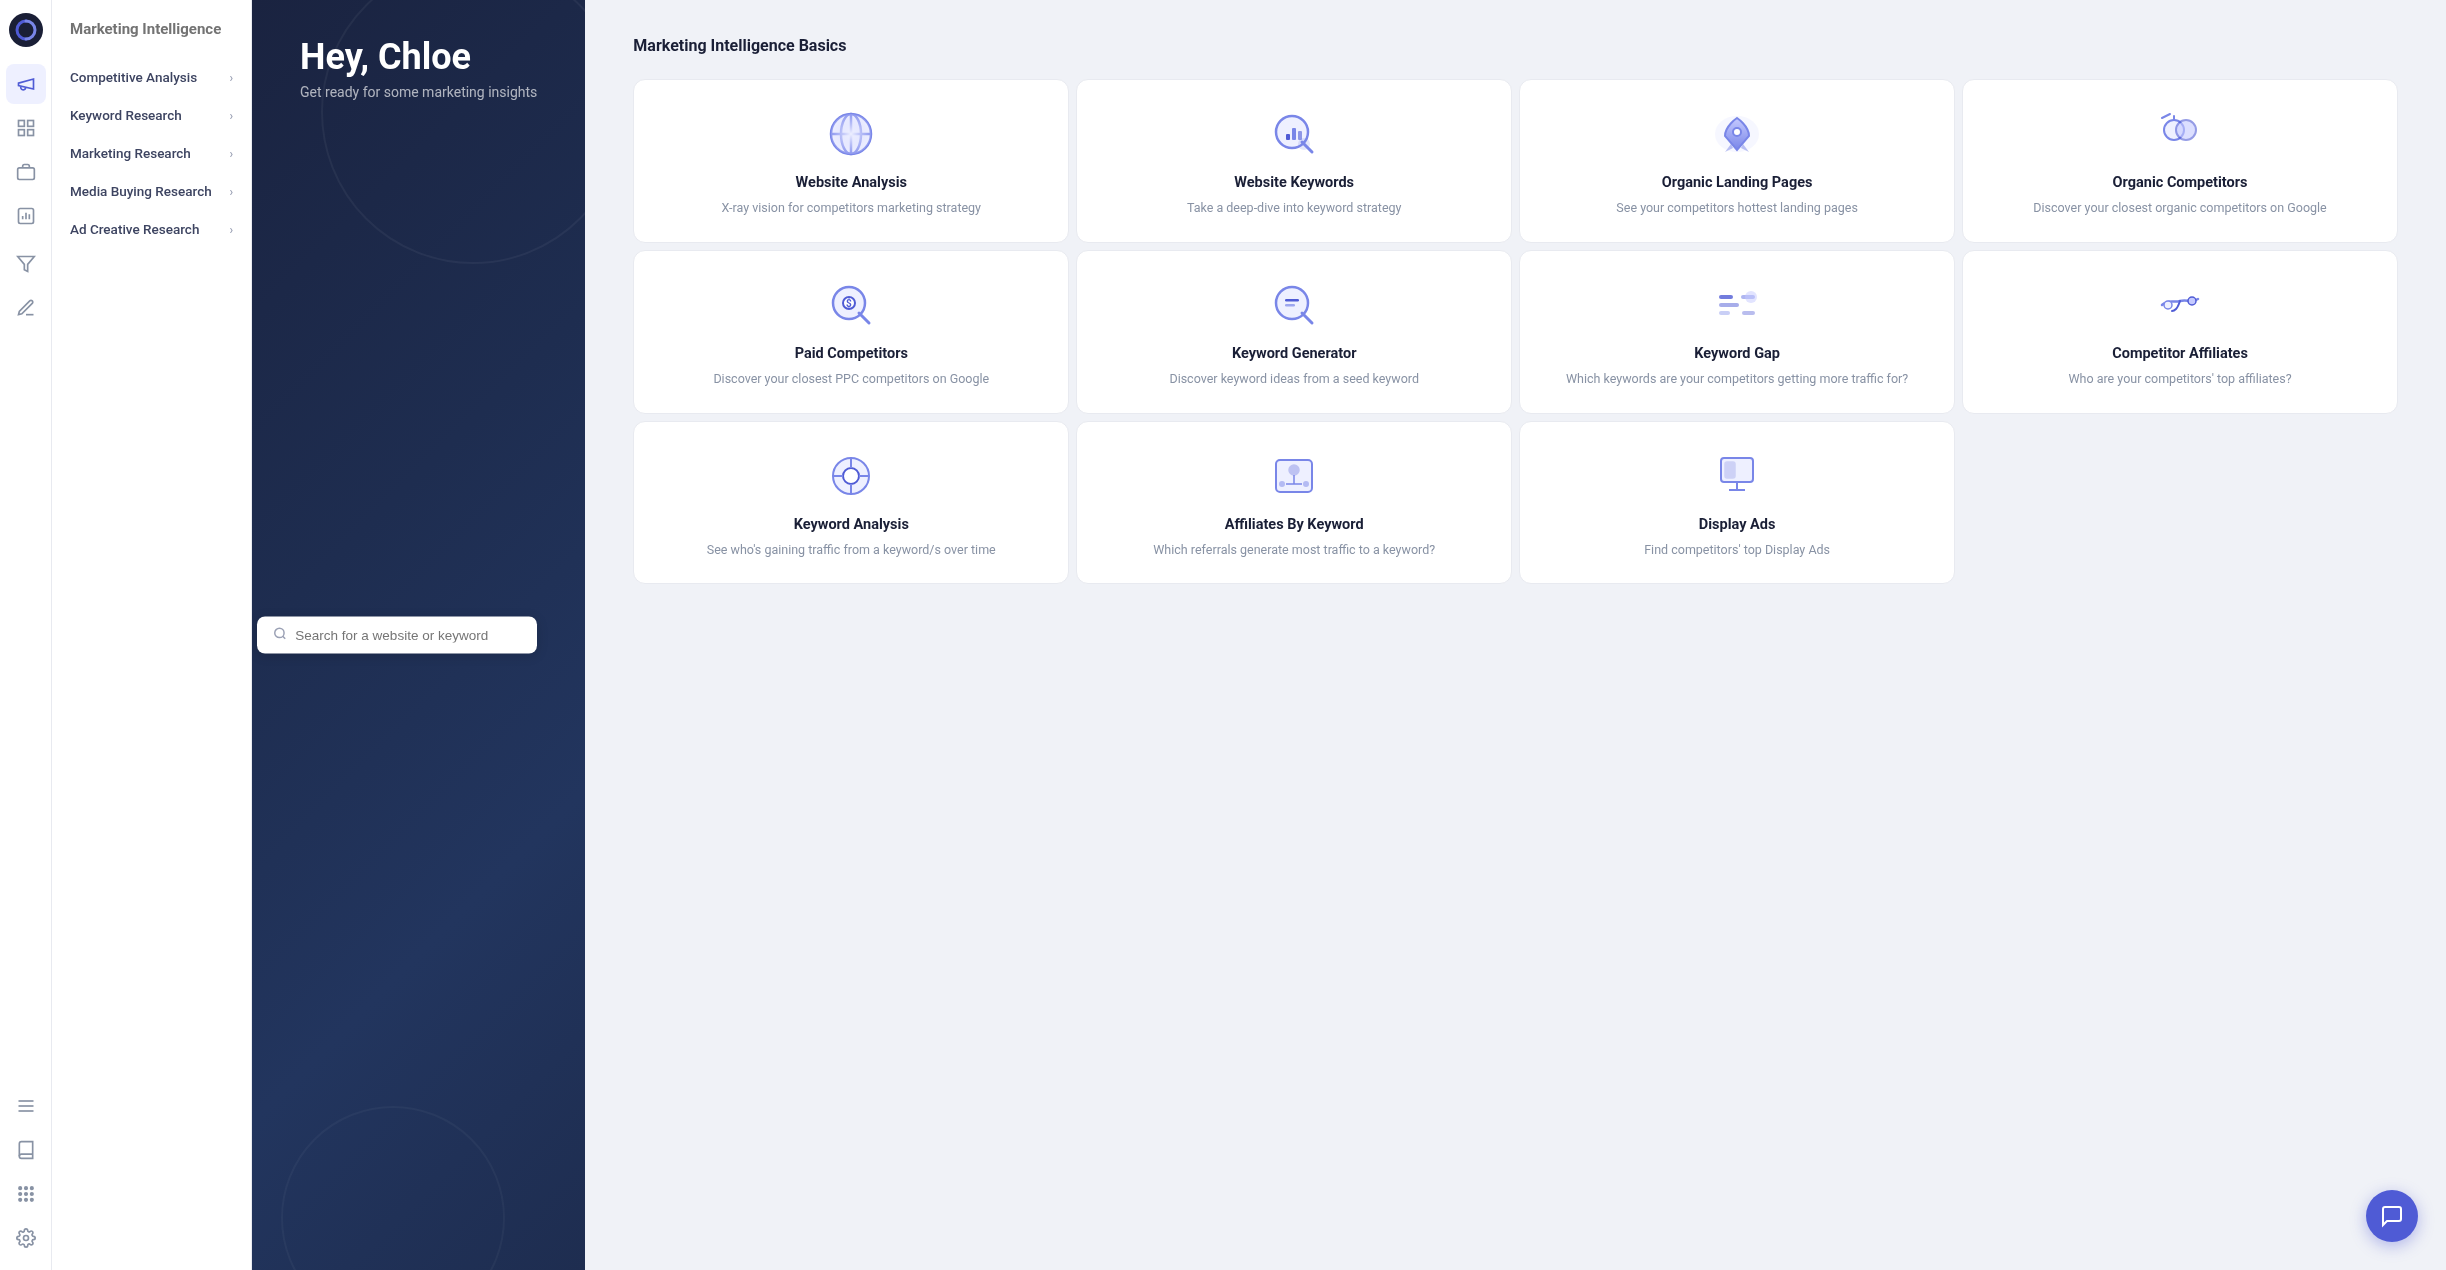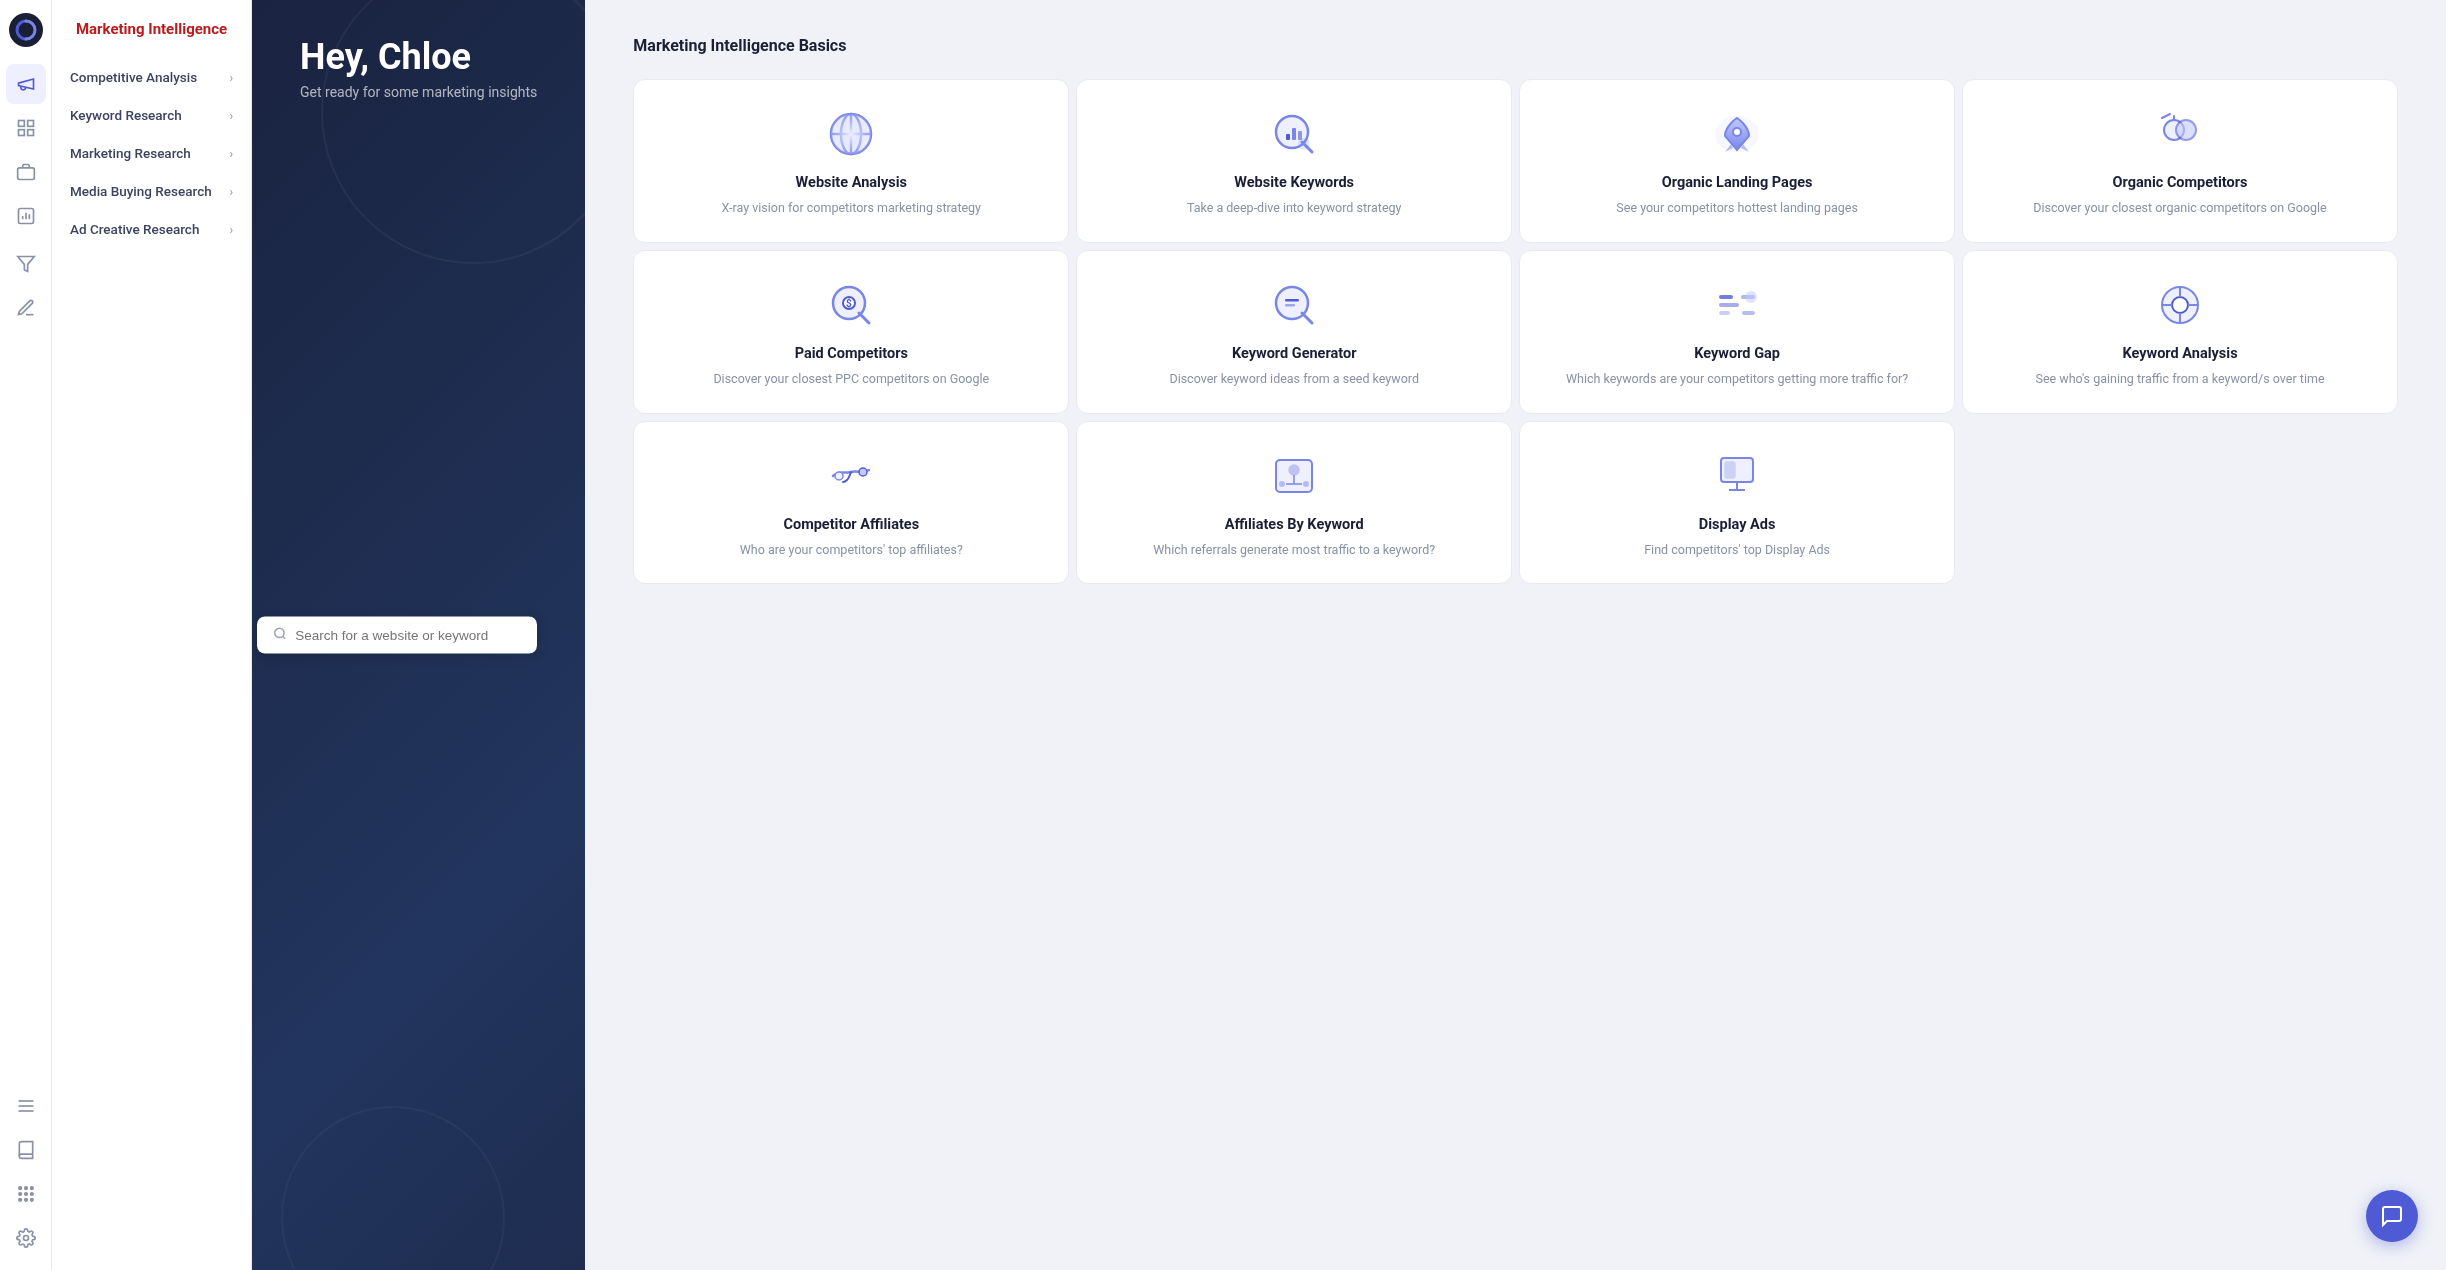--- a/index.html
+++ b/index.html
@@ -39,23 +39,22 @@
     
     .nav-sidebar {
       width: 200px;
       background: #fff;
       border-right: 1px solid #e8eaf0;
       padding: 20px 0;
     }
     .nav-sidebar-title {
       font-size: 15px;
       font-weight: 700;
-      color: #b91c1c;
+      color: #737373;
       padding: 0 18px 20px;
-      text-align: center;
     }
     .nav-item {
       display: flex;
       align-items: flex-end;
       justify-content: space-between;
       padding: 11px 18px;
       cursor: pointer;
       color: #3d4461;
       font-size: 13.5px;
       font-weight: 500;
@@ -426,46 +425,46 @@
     <rect x="31" y="32" width="13" height="4" rx="2" fill="#4f5bd5" opacity="0.4"></rect>
     <circle cx="40" cy="18" r="6" fill="#c5caff" opacity="0.5"></circle>
   </svg>
     </div>
     <div class="card-title">Keyword Gap</div>
     <div class="card-desc">Which keywords are your competitors getting more traffic for?</div>
   </div>
         <div class="card">
     <div class="card-icon">
       <svg width="52" height="52" viewBox="0 0 52 52" fill="none">
+    <path d="M8 26 C14 20, 20 24, 26 22 C32 20, 38 24, 44 20" stroke="#7986e8" stroke-width="2.5" fill="none" stroke-linecap="round"></path>
+    <path d="M26 22 C26 22, 24 28, 22 30 C20 32, 18 32, 18 32" stroke="#4f5bd5" stroke-width="2" fill="none" stroke-linecap="round"></path>
+    <circle cx="14" cy="26" r="4" fill="#eef0ff" stroke="#7986e8" stroke-width="1.5"></circle>
+    <circle cx="38" cy="22" r="4" fill="#c5caff" stroke="#4f5bd5" stroke-width="1.5"></circle>
+  </svg>
+    </div>
+    <div class="card-title">Competitor Affiliates</div>
+    <div class="card-desc">Who are your competitors' top affiliates?</div>
+  </div>
+        <div class="card">
+    <div class="card-icon">
+      <svg width="52" height="52" viewBox="0 0 52 52" fill="none">
     <circle cx="26" cy="26" r="18" fill="#eef0ff" stroke="#7986e8" stroke-width="2"></circle>
     <circle cx="26" cy="26" r="8" fill="#fff" stroke="#4f5bd5" stroke-width="2"></circle>
     <line x1="26" y1="8" x2="26" y2="18" stroke="#7986e8" stroke-width="2"></line>
     <line x1="26" y1="34" x2="26" y2="44" stroke="#7986e8" stroke-width="2"></line>
     <line x1="8" y1="26" x2="18" y2="26" stroke="#7986e8" stroke-width="2"></line>
     <line x1="34" y1="26" x2="44" y2="26" stroke="#7986e8" stroke-width="2"></line>
   </svg>
     </div>
     <div class="card-title">Keyword Analysis</div>
     <div class="card-desc">See who's gaining traffic from a keyword/s over time</div>
   </div>
         <div class="card">
     <div class="card-icon">
       <svg width="52" height="52" viewBox="0 0 52 52" fill="none">
-    <path d="M8 26 C14 20, 20 24, 26 22 C32 20, 38 24, 44 20" stroke="#7986e8" stroke-width="2.5" fill="none" stroke-linecap="round"></path>
-    <path d="M26 22 C26 22, 24 28, 22 30 C20 32, 18 32, 18 32" stroke="#4f5bd5" stroke-width="2" fill="none" stroke-linecap="round"></path>
-    <circle cx="14" cy="26" r="4" fill="#eef0ff" stroke="#7986e8" stroke-width="1.5"></circle>
-    <circle cx="38" cy="22" r="4" fill="#c5caff" stroke="#4f5bd5" stroke-width="1.5"></circle>
-  </svg>
-    </div>
-    <div class="card-title">Competitor Affiliates</div>
-    <div class="card-desc">Who are your competitors' top affiliates?</div>
-  </div>
-        <div class="card">
-    <div class="card-icon">
-      <svg width="52" height="52" viewBox="0 0 52 52" fill="none">
     <rect x="8" y="10" width="36" height="32" rx="4" fill="#eef0ff" stroke="#7986e8" stroke-width="2"></rect>
     <circle cx="26" cy="20" r="5" fill="#4f5bd5" opacity="0.3" stroke="#4f5bd5" stroke-width="1.5"></circle>
     <line x1="26" y1="25" x2="26" y2="34" stroke="#7986e8" stroke-width="1.5"></line>
     <line x1="18" y1="34" x2="34" y2="34" stroke="#7986e8" stroke-width="1.5"></line>
     <circle cx="14" cy="34" r="3" fill="#7986e8" opacity="0.5"></circle>
     <circle cx="38" cy="34" r="3" fill="#7986e8" opacity="0.5"></circle>
   </svg>
     </div>
     <div class="card-title">Affiliates By Keyword</div>
     <div class="card-desc">Which referrals generate most traffic to a keyword?</div>

